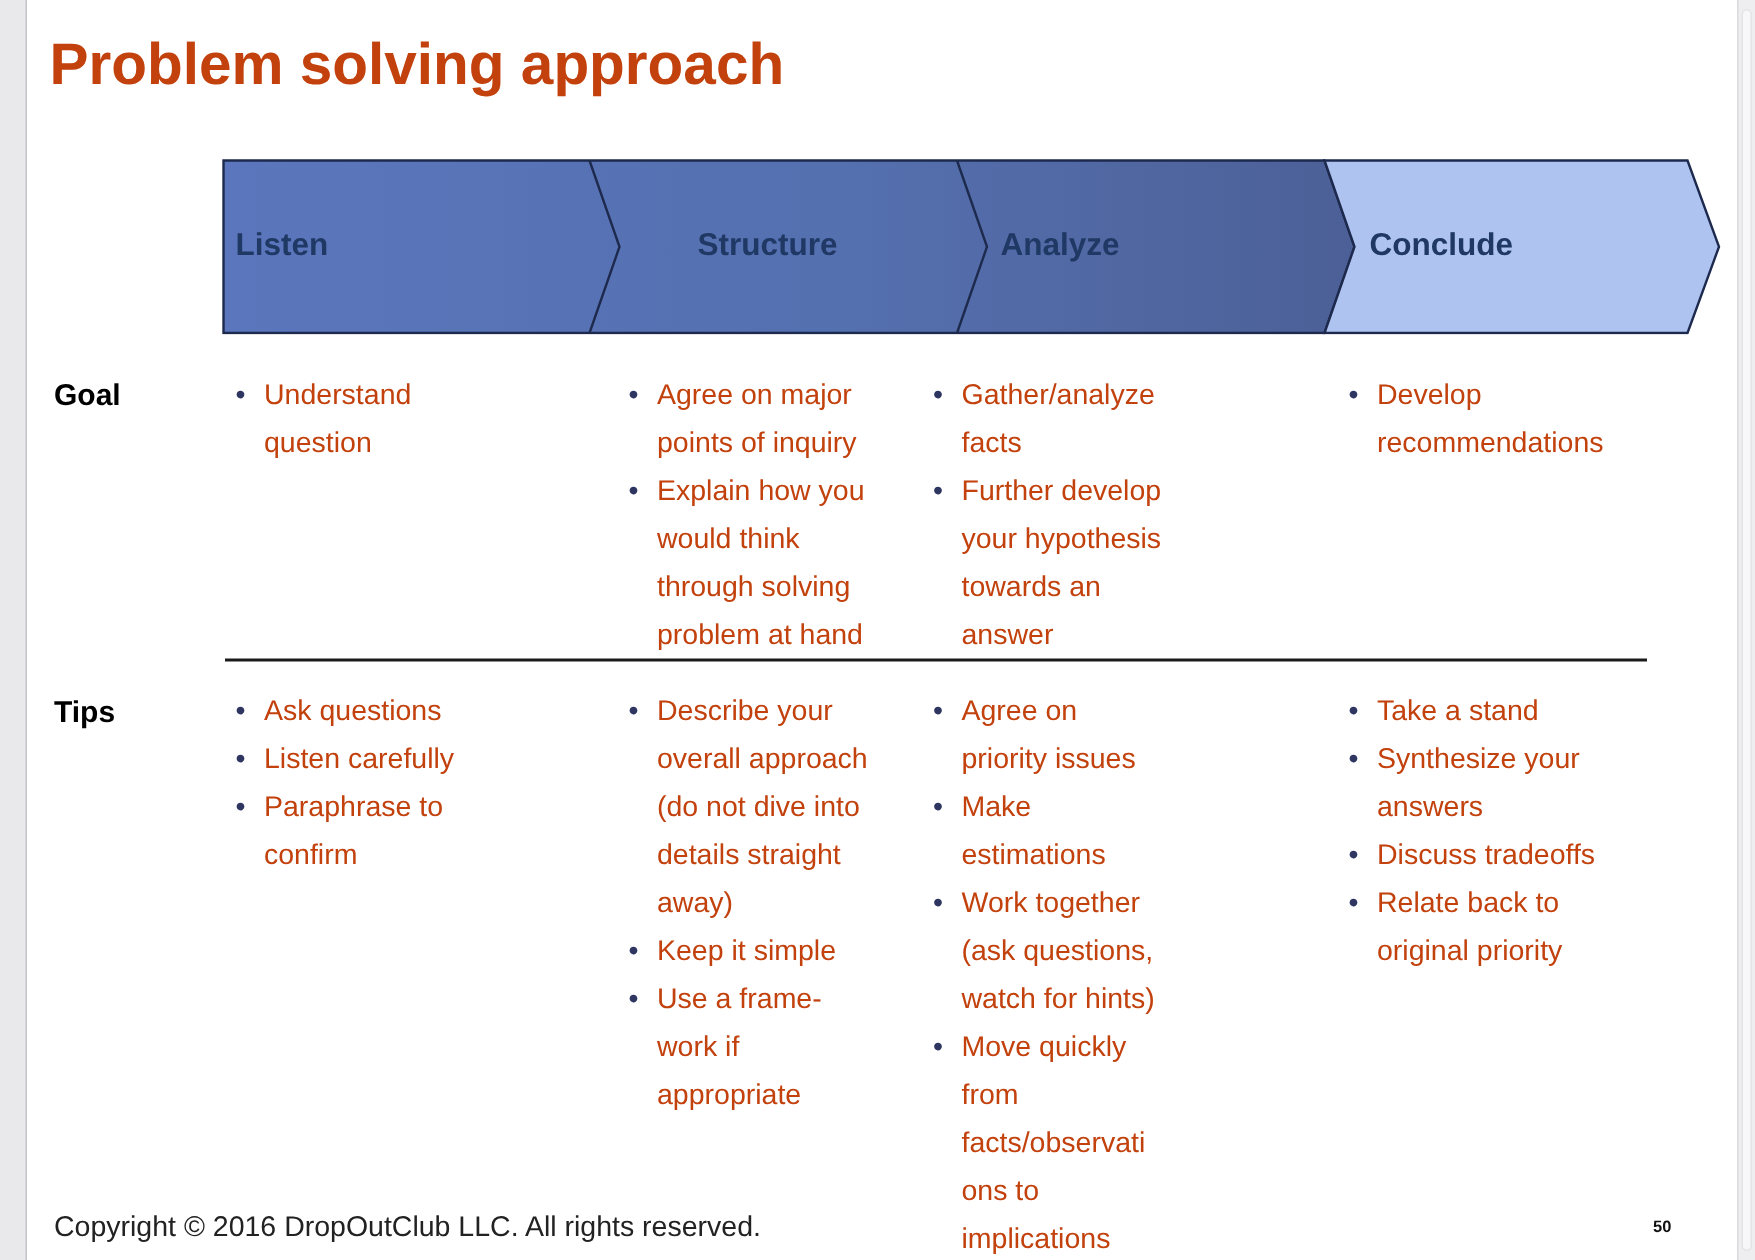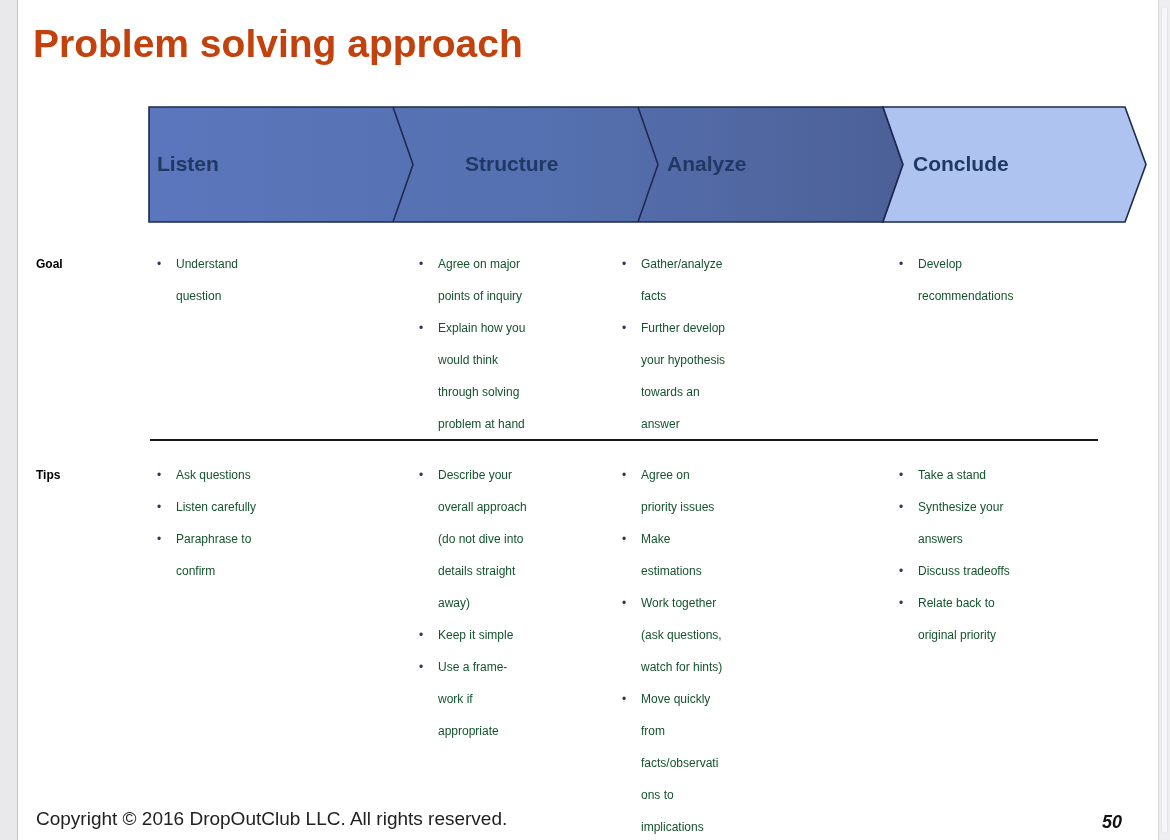--- a/index.html
+++ b/index.html
@@ -20,41 +20,41 @@
 
   .band { left:148px; top:106px; width:1000px; height:117px; }
   .band svg { position:absolute; left:0; top:0; }
   .stage-label { position:absolute; top:45px; font-size:21px; font-weight:bold;
                  color:#1f3864; line-height:26px; }
   .stage-0 { left:9px; }
   .stage-1 { left:277px;margin-left:40px; }
   .stage-2 { left:519px; }
   .stage-3 { left:765px; }
 
-  .row-label { font-size:12px; font-weight:bold; color:#000; line-height:32px; }
+  .row-label { font-size:20px; font-weight:bold; color:#000; line-height:32px; }
   .row-label-goal { left:36px; top:248px; }
   .row-label-tips { left:36px; top:459px; }
 
   .bullets { list-style:none; }
   .bullets li { position:relative; padding-left:23px; white-space:pre-line;
-                font-size:12px; line-height:32px; color:#14532d; }
+                font-size:19px; line-height:32px; color:#c2410c; }
   .bullets li::before { content:"\2022"; position:absolute; left:4px; top:0;
                         color:#2e3560; }
   .goal-row  { top:248px; }
   .tips-row  { top:459px; }
   .col-0 { left:153px; width:250px; }
   .col-1 { left:415px; width:230px; }
   .col-2 { left:618px; width:230px; }
   .col-3 { left:895px; width:258px; }
 
   .divider { left:150px; top:439px; width:948px; height:0;
              border-top:2px solid #1a1a1a; }
 
   .copyright { left:36px; top:808px; font-size:19px; color:#222; }
-  .page-number { left:1102px; top:812px; font-size:18px; font-weight:600; color:#111;font-style:italic; }
+  .page-number { left:1102px; top:812px; font-size:11px; font-weight:600; color:#111; }
 </style>
 </head>
 <body>
 
 <div class="abs gutter-left"></div>
 <div class="abs gutter-right"></div>
 <div class="abs scroll-thumb"></div>
 
 <h1 class="abs page-title">Problem solving approach</h1>
 

